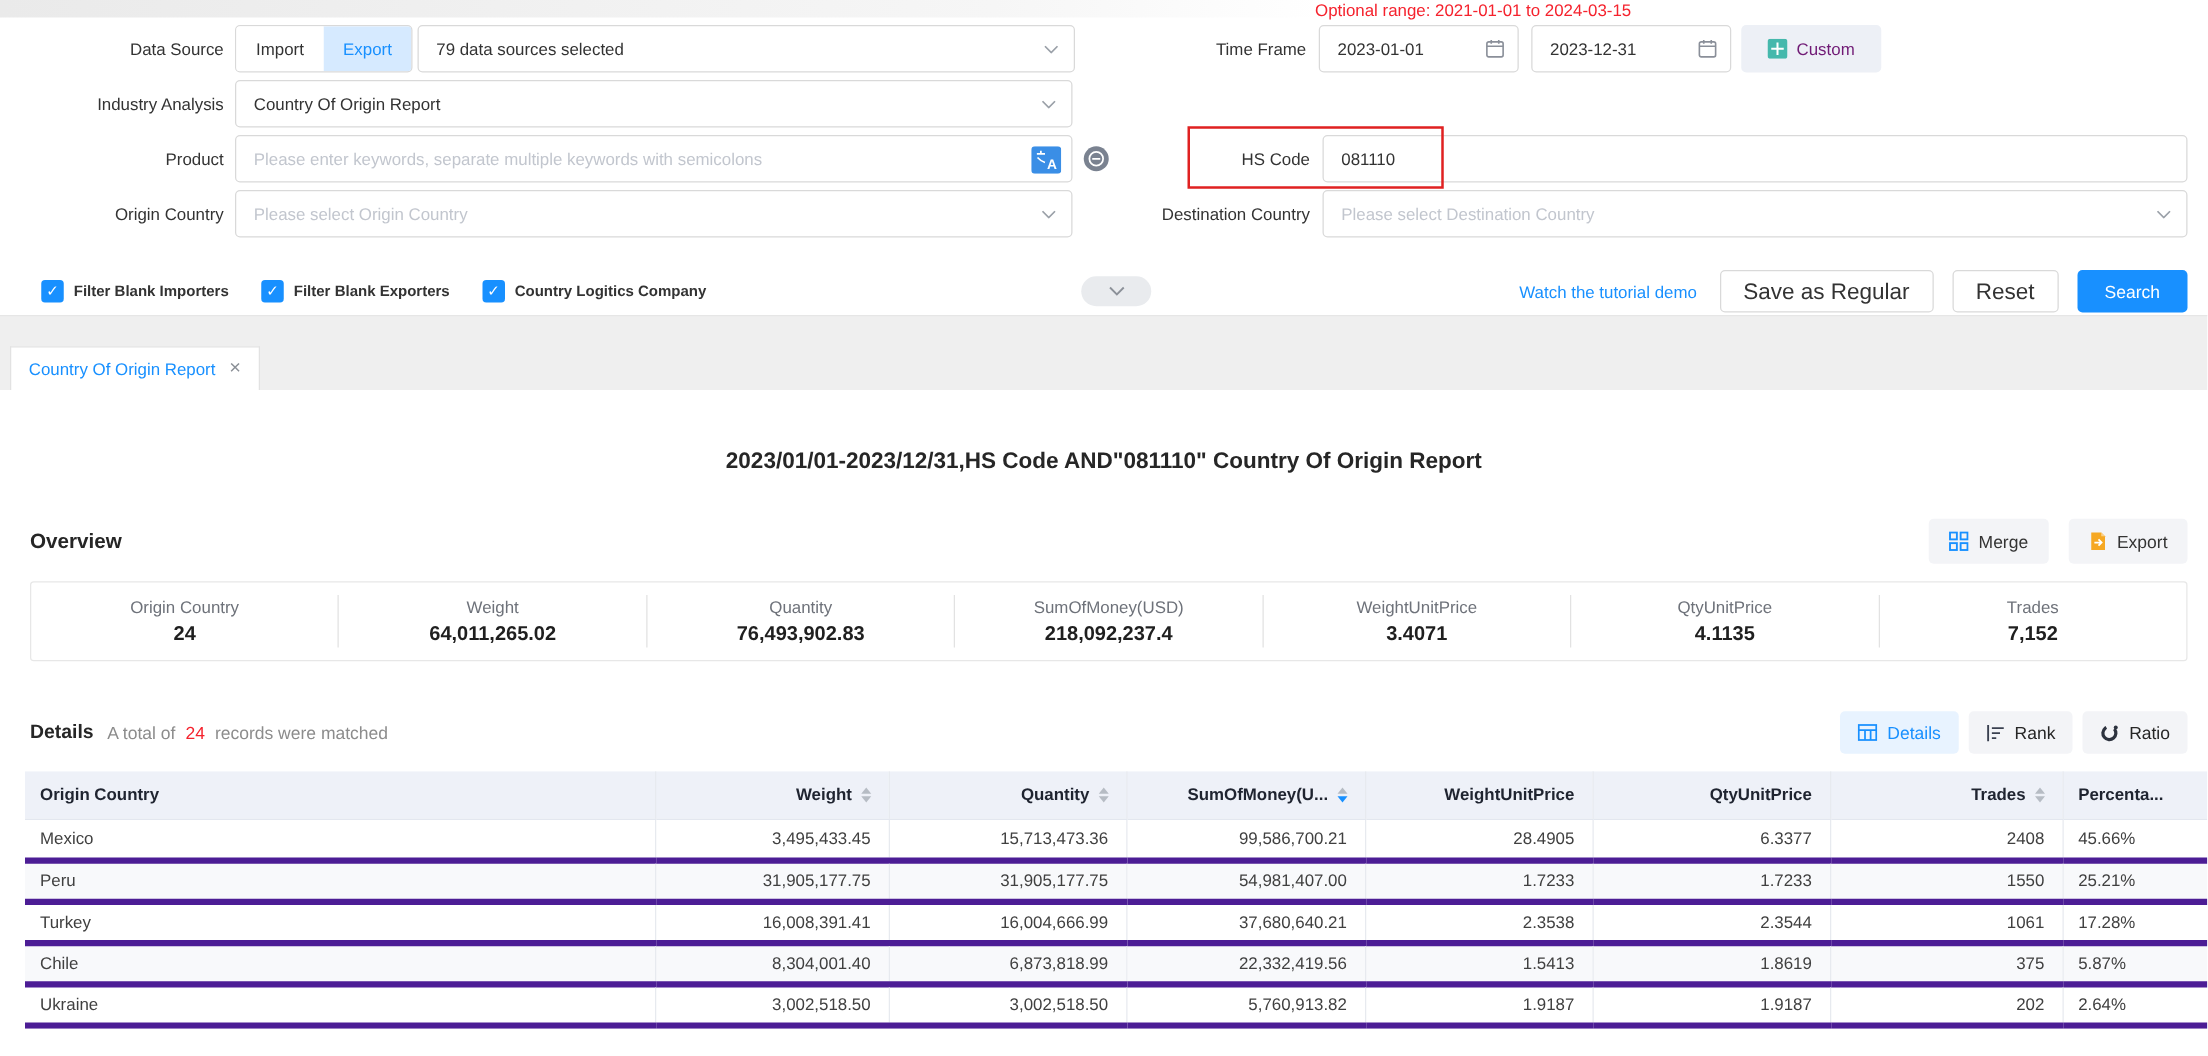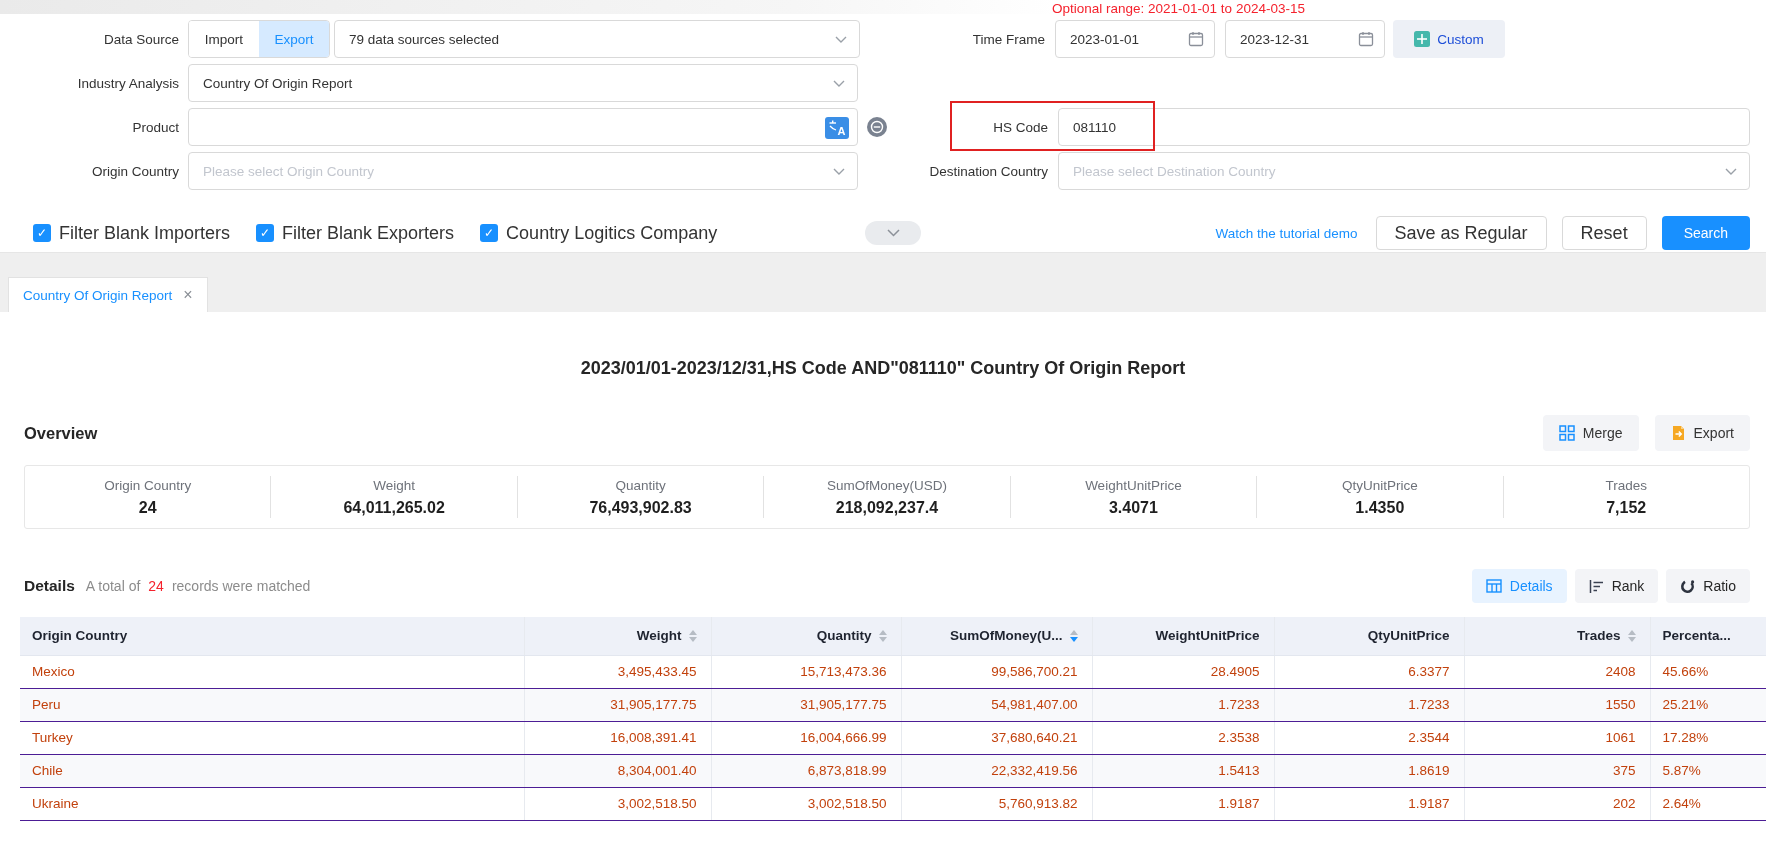--- a/index.html
+++ b/index.html
@@ -32,32 +32,32 @@
   .seg-btn.sel { background:#d6eaff; color:#1890ff; }
   .sel-after { margin-left:4px; }
   
   .tf-group { display:flex; align-items:center; margin-left:auto; margin-right:245px; flex:none; }
   .tf-label { font-size:13.5px; color:#333; margin-right:10px; }
   .dfield { width:160px; height:38px; border:1px solid #d9d9d9; border-radius:4px; display:flex;
     align-items:center; padding:0 10px 0 14px; font-size:13.5px; color:#333; }
   .dfield .dval { flex:1; }
   .custom-btn { height:38px; width:112px; margin-left:8px; border:none; border-radius:4px;
     background:#edf0f6; display:flex; align-items:center; justify-content:center; gap:7px;
-    font-size:13.5px; color:#1d4ed8; cursor:pointer; font-family:inherit; }
+    font-size:13.5px; color:#701a75; cursor:pointer; font-family:inherit; }
   .optional-range { position:absolute; left:1052px; top:1px; font-size:13.5px; color:#f5222d; white-space:nowrap; z-index:3; }
   .hs-highlight { position:absolute; left:950px; top:101px; width:205px; height:50px;
     border:2px solid #e02121; z-index:2; pointer-events:none; }
   .lookup-circle { flex:none; margin-left:8px; width:22px; height:22px; }
   .translate-ic { position:absolute; right:8px; top:8px; }
   
   .actions-row { display:flex; align-items:center; height:34px; margin-top:26px; position:relative; padding-left:4px; }
   .cb-item { display:flex; align-items:center; margin-right:26px; cursor:pointer; }
   .cb-box { width:18px; height:18px; border-radius:3px; background:#1890ff; color:#fff; font-size:12px;
     display:flex; align-items:center; justify-content:center; line-height:1; }
-  .cb-label { margin-left:8px; font-size:18px; color:#333; }
+  .cb-label { margin-left:8px; font-size:12px; color:#333;font-weight:bold; }
   .collapse-pill { position:absolute; left:836px; top:5px; width:56px; height:24px; border-radius:13px;
     background:#e9ebee; display:flex; align-items:center; justify-content:center; cursor:pointer; border:none; }
   .tutorial-link { margin-left:auto; font-size:13.5px; color:#1890ff; cursor:pointer; text-decoration:none; }
   .btn-plain { height:34px; border:1px solid #d9d9d9; border-radius:4px; background:#fff; color:#333;
     font-size:18px; padding:0 18px; margin-left:15px; cursor:pointer; font-family:inherit; }
   .btn-primary { height:34px; border:none; border-radius:4px; background:#1890ff; color:#fff;
     font-size:14px; padding:0 22px; margin-left:15px; cursor:pointer; font-family:inherit; }
   
   .tabbar { width:1766px; height:60px; background:#efefef; border-top:1px solid #e6e6e6;
     display:flex; align-items:flex-end; padding-left:8px; }
@@ -87,21 +87,21 @@
   .view-group { margin-left:auto; display:flex; gap:8px; }
   .view-btn { height:34px; border:none; border-radius:4px; background:#f3f4f7; color:#262626;
     font-size:14px; padding:0 14px; display:flex; align-items:center; gap:8px; cursor:pointer; font-family:inherit; }
   .view-btn.active { background:#e8f3ff; color:#1890ff; }
   .vicon { display:flex; align-items:center; }
   
   .tbl-wrap { margin:14px 0 0 20px; width:1746px; overflow:hidden; }
   table { border-collapse:collapse; table-layout:fixed; width:1746px; font-size:13.5px; }
   thead tr { background:#eef1f8; }
   th { height:38px; font-weight:bold; color:#1f2430; border-bottom:1px solid #e3e7ef; padding:0; }
-  td { height:33px; color:#c2410c; border-bottom:1px solid #4c1d95; overflow:hidden; white-space:nowrap; }
+  td { height:33px; color:#404040; border-bottom:5px solid #4c1d95; overflow:hidden; white-space:nowrap; }
   tr.stripe { background:#f8f9fb; }
   .bl { border-left:1px solid #e7eaef; }
   .al-right { text-align:right; padding-right:14px; }
   .al-left  { text-align:left;  padding-left:12px; }
   .th-in { display:flex; align-items:center; padding:0 14px 0 12px; }
   .j-right { justify-content:flex-end; }
   .j-left { justify-content:flex-start; }
   .sorts { display:inline-flex; flex-direction:column; margin-left:7px; gap:2px; }
   .sorts i { display:block; width:0; height:0; border-left:4px solid transparent; border-right:4px solid transparent; }
   .cu { border-bottom:5px solid #b6bcc4; }
@@ -166,20 +166,21 @@
       <input readonly="" value="Country Of Origin Report" style="">
       <svg class="chev" width="12" height="7" viewBox="0 0 12 7">
           <path d="M1 1 L6 6 L11 1" stroke="#9aa0a8" stroke-width="1.4" fill="none"></path>
         </svg>
     </div>
   </div>
 
   <div class="f-row">
     <div class="f-label">Product</div>
     <div class="field w-left">
+      <input placeholder="Please enter keywords, separate multiple keywords with semicolons" style="">
       <svg class="translate-ic" width="24" height="22" viewBox="0 0 24 22">
           <rect width="24" height="22" rx="3" fill="#3a8ee6"></rect>
           <line x1="4.5" y1="6" x2="11" y2="6" stroke="#fff" stroke-width="1.4"></line>
           <line x1="7.7" y1="3.5" x2="7.7" y2="6" stroke="#fff" stroke-width="1.4"></line>
           <path d="M5 9 q2.7 3 6 4" stroke="#fff" stroke-width="1.3" fill="none"></path>
           <text x="12.5" y="18" font-size="11" font-weight="bold" fill="#fff" font-family="Liberation Sans, sans-serif">A</text>
         </svg>
     </div>
     <svg class="lookup-circle" width="22" height="22" viewBox="0 0 22 22">
         <circle cx="11" cy="11" r="10" fill="#7a8290"></circle>
@@ -289,21 +290,21 @@
         <div class="stat-value">218,092,237.4</div>
       </div>
       <span class="stat-div"></span>
       <div class="stat-cell">
         <div class="stat-label">WeightUnitPrice</div>
         <div class="stat-value">3.4071</div>
       </div>
       <span class="stat-div"></span>
       <div class="stat-cell">
         <div class="stat-label">QtyUnitPrice</div>
-        <div class="stat-value">1.4350</div>
+        <div class="stat-value">4.1135</div>
       </div>
       <span class="stat-div"></span>
       <div class="stat-cell">
         <div class="stat-label">Trades</div>
         <div class="stat-value">7,152</div>
       </div>
     </div>
 
   <div class="details-row">
     <span class="details-heading">Details</span>

